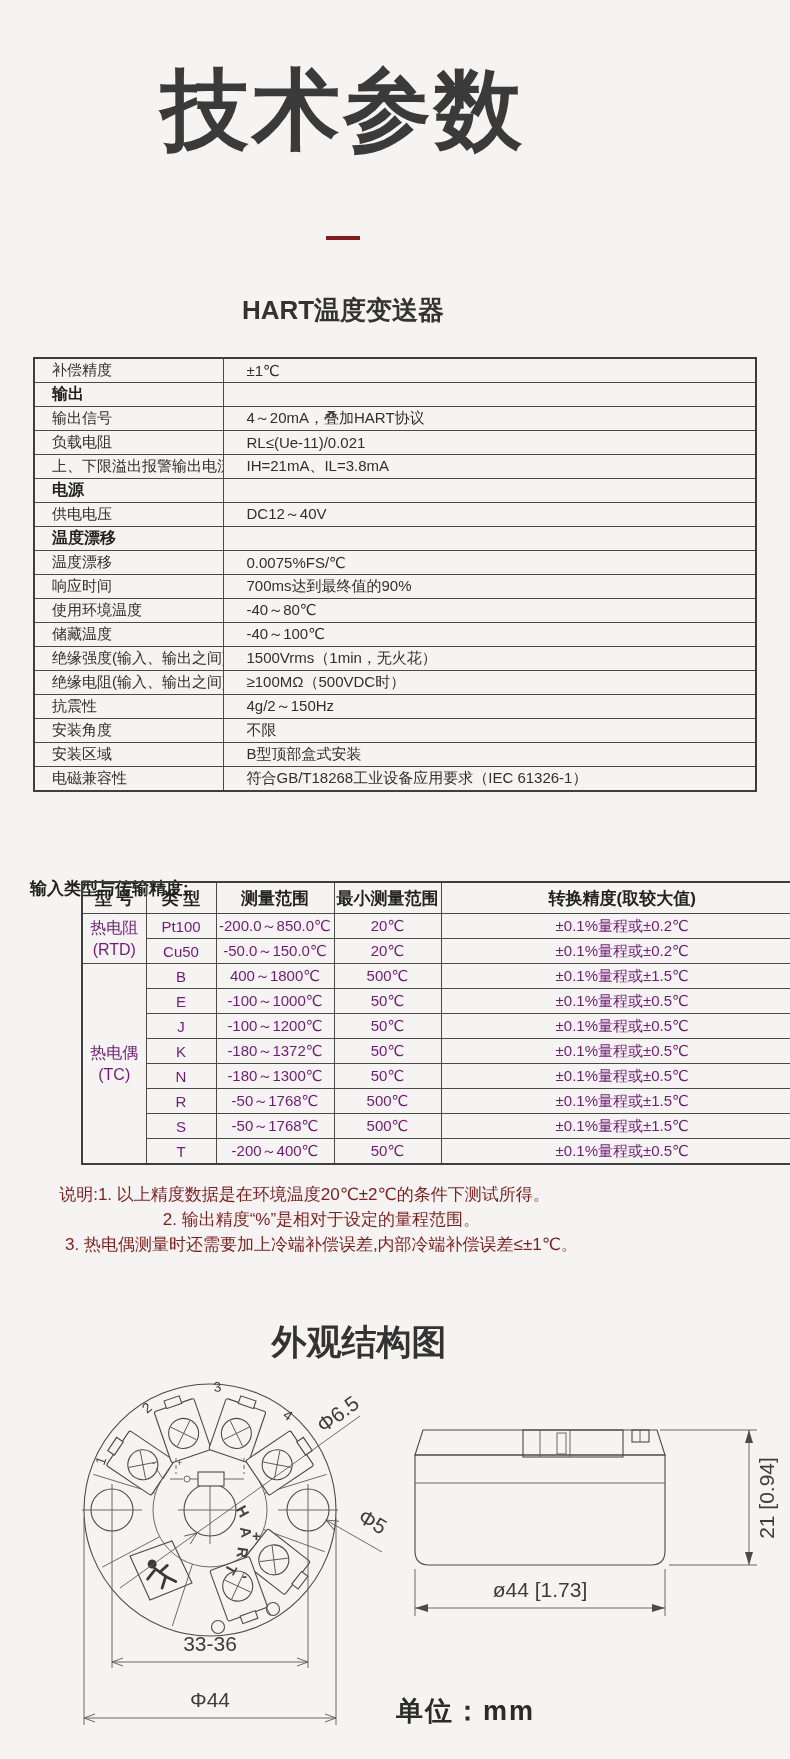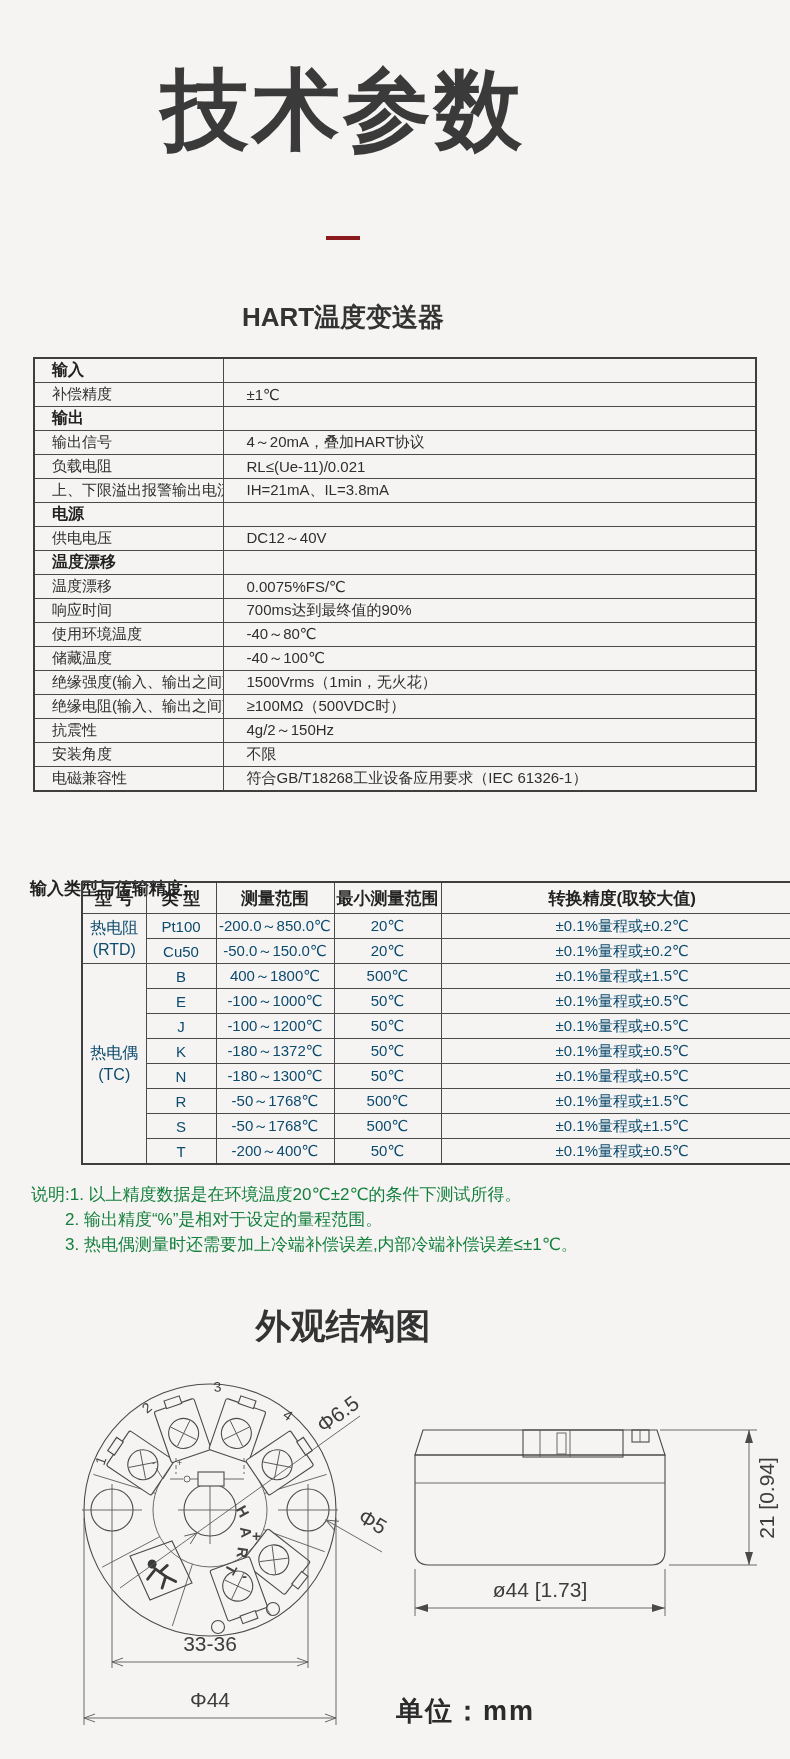--- a/index.html
+++ b/index.html
@@ -15,21 +15,21 @@
   .main-title{
     position:absolute;top:66px;left:0;width:100%;
     text-align:center;font-size:88px;font-weight:900;color:#3a3a3a;
     letter-spacing:3px;margin:0;line-height:1;
   }
   .accent-dash{
     position:absolute;top:236px;left:50%;margin-left:-17px;
     width:34px;height:4px;background:#8a1a1e;
   }
   .product-title{
-    position:absolute;top:300px;left:0;width:100%;
+    position:absolute;top:293px;left:0;width:100%;
     text-align:center;font-size:26px;font-weight:700;color:#333;margin:0;
   }
 
   table{border-collapse:collapse;table-layout:fixed;}
   td,th{border:1px solid #4a4a4a;overflow:hidden;white-space:nowrap;}
 
   .spec-table{
     position:absolute;top:357px;left:33px;width:724px;
     border:2px solid #3e3e3e;
   }
@@ -40,32 +40,32 @@
 
   .range-caption{
     position:absolute;top:877px;left:30px;
     font-size:17px;font-weight:700;color:#222;
   }
   .range-table{
     position:absolute;top:881px;left:33px;width:724px;
     border:2px solid #3e3e3e;text-align:center;margin-left:48px;
   }
   .range-table th{height:28px;font-size:17px;font-weight:700;color:#222;}
-  .range-table td{height:22px;font-size:15px;color:#0c4a6e;}
+  .range-table td{height:22px;font-size:15px;color:#701a75;}
   .range-table td.c-model{font-size:16px;line-height:22px;white-space:normal;}
 
   .notes{
     position:absolute;top:1182px;left:31px;
-    font-size:17px;line-height:25px;color:#15803d;
+    font-size:17px;line-height:25px;color:#7f1d1d;text-align:center;
   }
   .notes .note-line.indent{padding-left:34px;}
 
   .structure-title{
     position:absolute;top:1303px;left:0;width:100%;
-    text-align:center;font-size:35px;font-weight:800;color:#333;margin:0;
+    text-align:center;font-size:35px;font-weight:800;color:#333;margin:16px;
   }
 
   .svg-wrap{position:absolute;}
   #top-view{left:60px;top:1378px;}
   #side-view{left:360px;top:1373px;}
 
   svg .ln{stroke:#4a4a4a;stroke-width:1.1;fill:none;}
   svg .thin{stroke:#5a5a5a;stroke-width:0.9;fill:none;}
   svg .dash{stroke:#5a5a5a;stroke-width:0.9;fill:none;stroke-dasharray:4 3;}
   svg .blkfill{fill:#f5f4f2;}
@@ -90,24 +90,20 @@
   <div class="accent-dash" style="background: rgb(138, 26, 30);"></div>
   <h2 class="product-title">HART温度变送器</h2>
 
   <table class="spec-table">
     <colgroup>
         <col style="width:189px">
         <col>
       </colgroup>
     <tbody id="spec-body">
         <tr>
-          <td class="c-label sec">输入</td>
-          <td class="c-value"></td>
-        </tr>
-        <tr>
           <td class="c-label">补偿精度</td>
           <td class="c-value">±1℃</td>
         </tr>
         <tr>
           <td class="c-label sec">输出</td>
           <td class="c-value"></td>
         </tr>
         <tr>
           <td class="c-label">输出信号</td>
           <td class="c-value">4～20mA，叠加HART协议</td>
@@ -156,20 +152,24 @@
           <td class="c-label">绝缘电阻(输入、输出之间)</td>
           <td class="c-value">≥100MΩ（500VDC时）</td>
         </tr>
         <tr>
           <td class="c-label">抗震性</td>
           <td class="c-value">4g/2～150Hz</td>
         </tr>
         <tr>
           <td class="c-label">安装角度</td>
           <td class="c-value">不限</td>
+        </tr>
+        <tr>
+          <td class="c-label">安装区域</td>
+          <td class="c-value">B型顶部盒式安装</td>
         </tr>
         <tr>
           <td class="c-label">电磁兼容性</td>
           <td class="c-value">符合GB/T18268工业设备应用要求（IEC 61326-1）</td>
         </tr>
       </tbody>
   </table>
 
   <div class="range-caption">输入类型与传输精度:</div>
 

